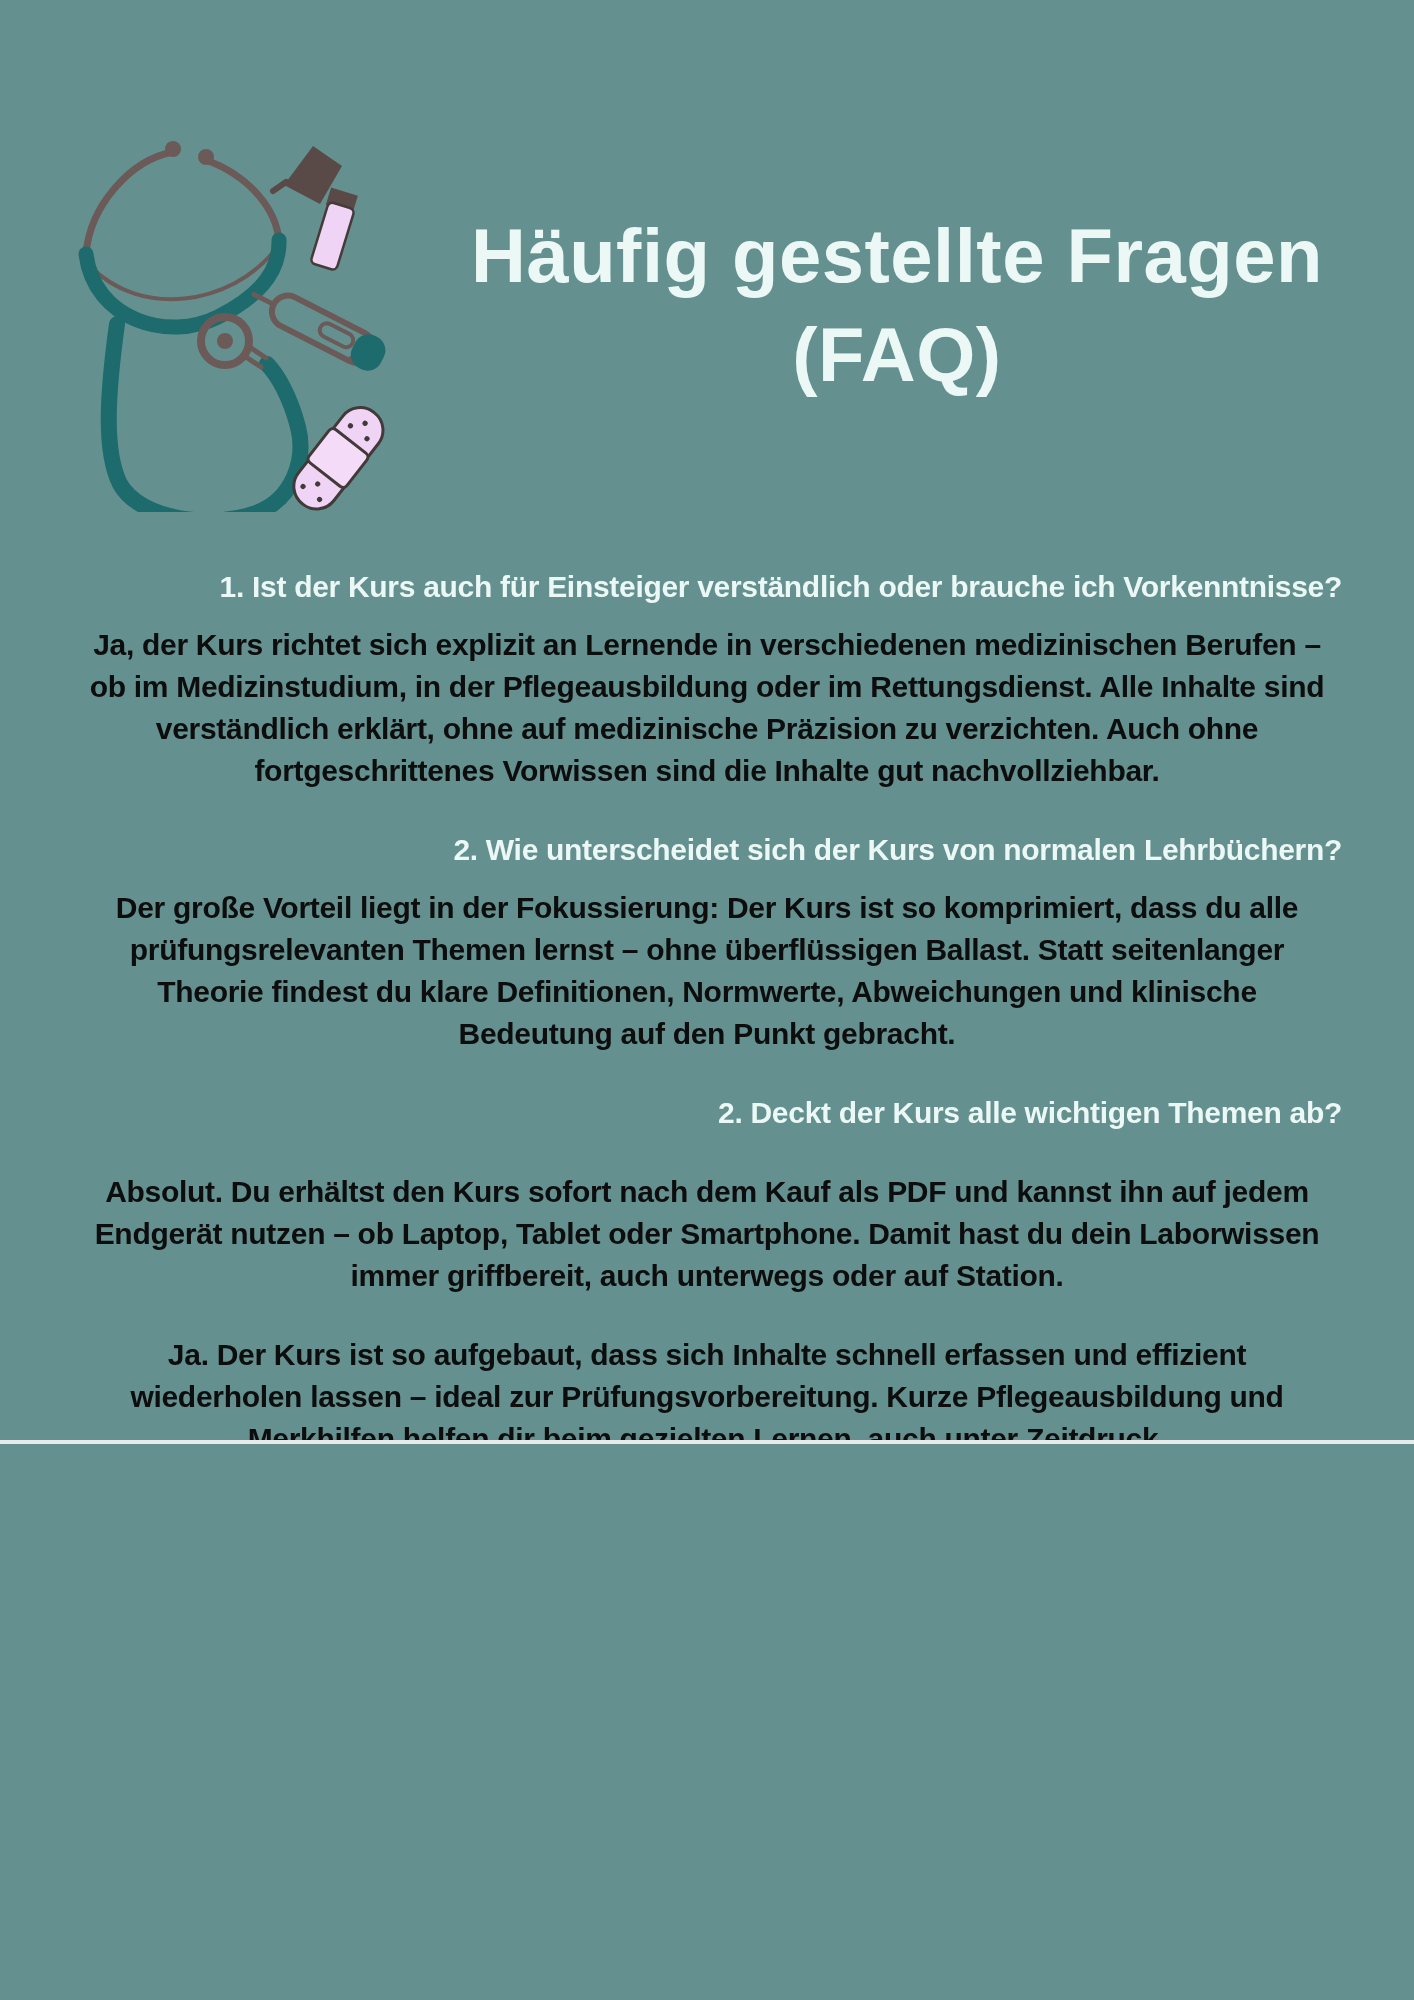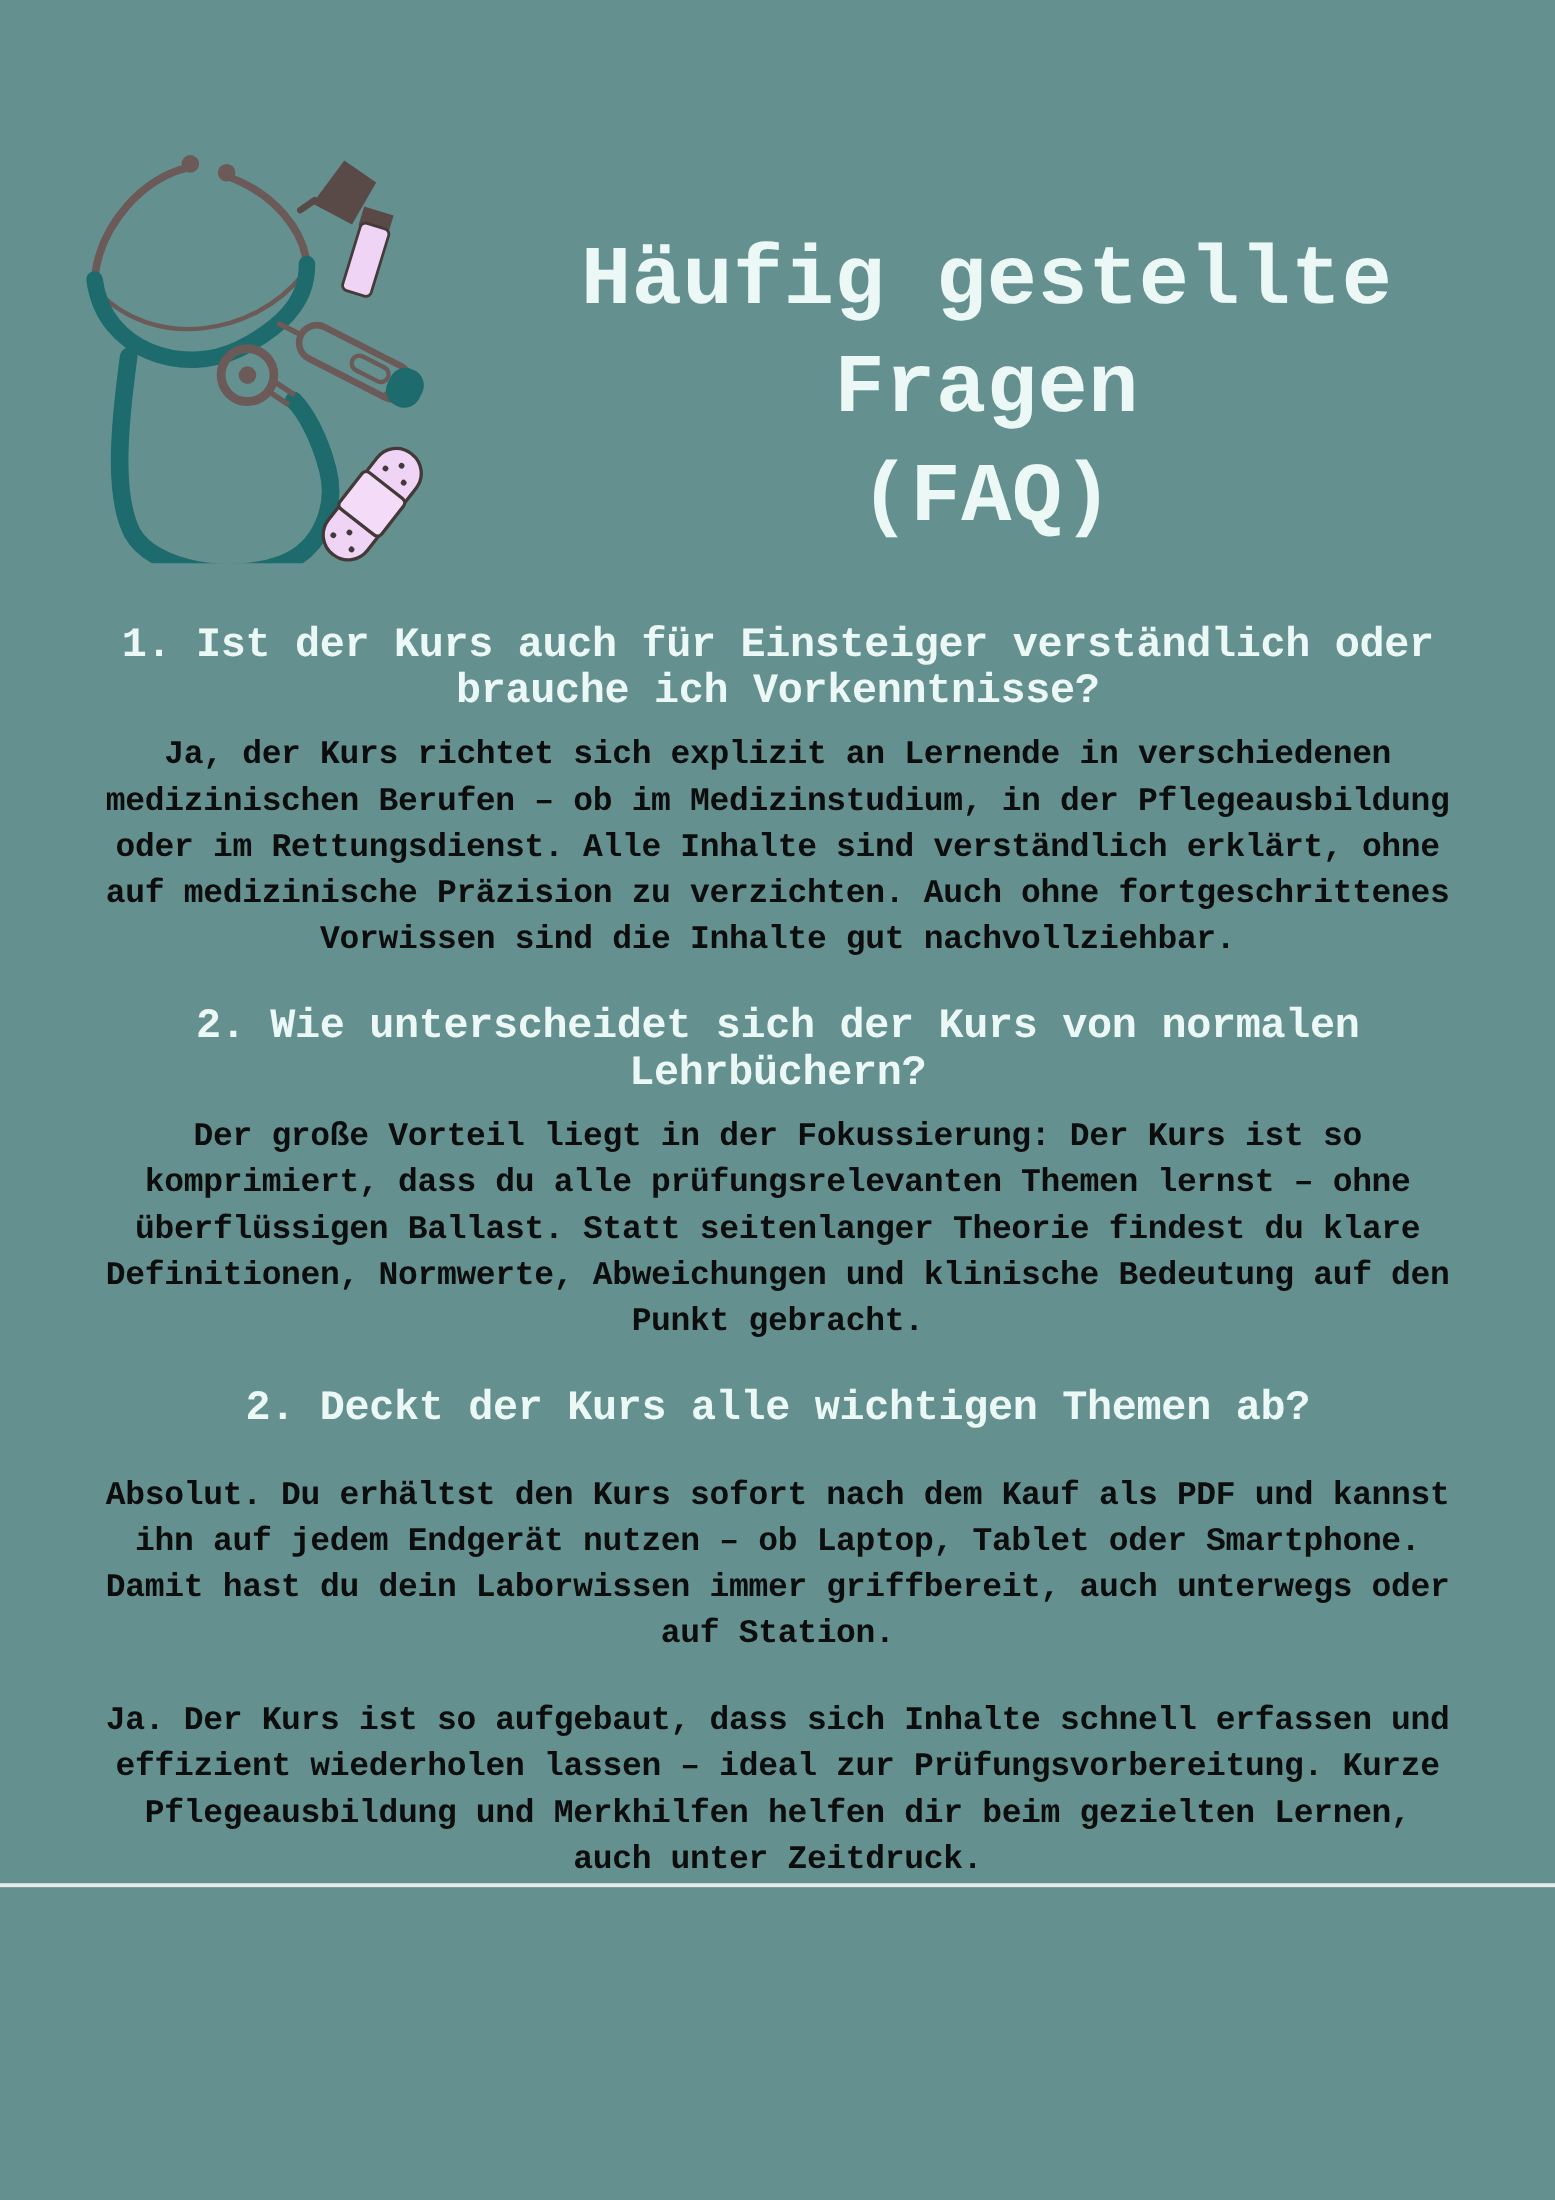--- a/index.html
+++ b/index.html
@@ -9,24 +9,24 @@
     --answer-text:#0d0d0d;
     --illustration-teal:#1d6b6c;
     --illustration-brown:#6b5a57;
     --illustration-brown-dark:#5a4a47;
     --illustration-pink:#efd4f6;
     --bottom-strip:#e8ebec;
   }
   html,body{margin:0;padding:0;background:var(--background);}
   .page{
     position:relative;
-    width:1414px;height:1716px;
+    width:1414px;height:1444px;
     background:var(--background);
     overflow:hidden;
-    font-family:Liberation Mono, monospace;
+    font-family:Liberation Sans, sans-serif;
   }
   .illustration{
     position:absolute;left:70px;top:128px;
     width:332px;height:384px;
   }
   .illustration svg{width:100%;height:100%;display:block;}
   .title{
     position:absolute;top:206px;left:380px;width:1034px;
     margin:0;text-align:center;
     color:var(--heading);
@@ -35,22 +35,23 @@
   }
   .title-line{display:block;}
   .faq{
     position:absolute;top:566px;left:72px;width:1270px;
     text-align:center;
   }
   .faq-item{margin:0 0 37px 0;}
   .question{
     margin:0;
     color:var(--heading);
-    font-size:38px;line-height:42px;font-weight:700;
+    font-size:30px;line-height:42px;font-weight:700;
     letter-spacing:-.3px;
+    text-align:right;
   }
   .answer{
     margin:16px;
     color:var(--answer-text);
     font-size:30px;line-height:42px;font-weight:700;
     letter-spacing:-.3px;
   }
   .bottom-strip{
     position:absolute;left:0;bottom:0;width:100%;height:4px;
     background:var(--bottom-strip);

